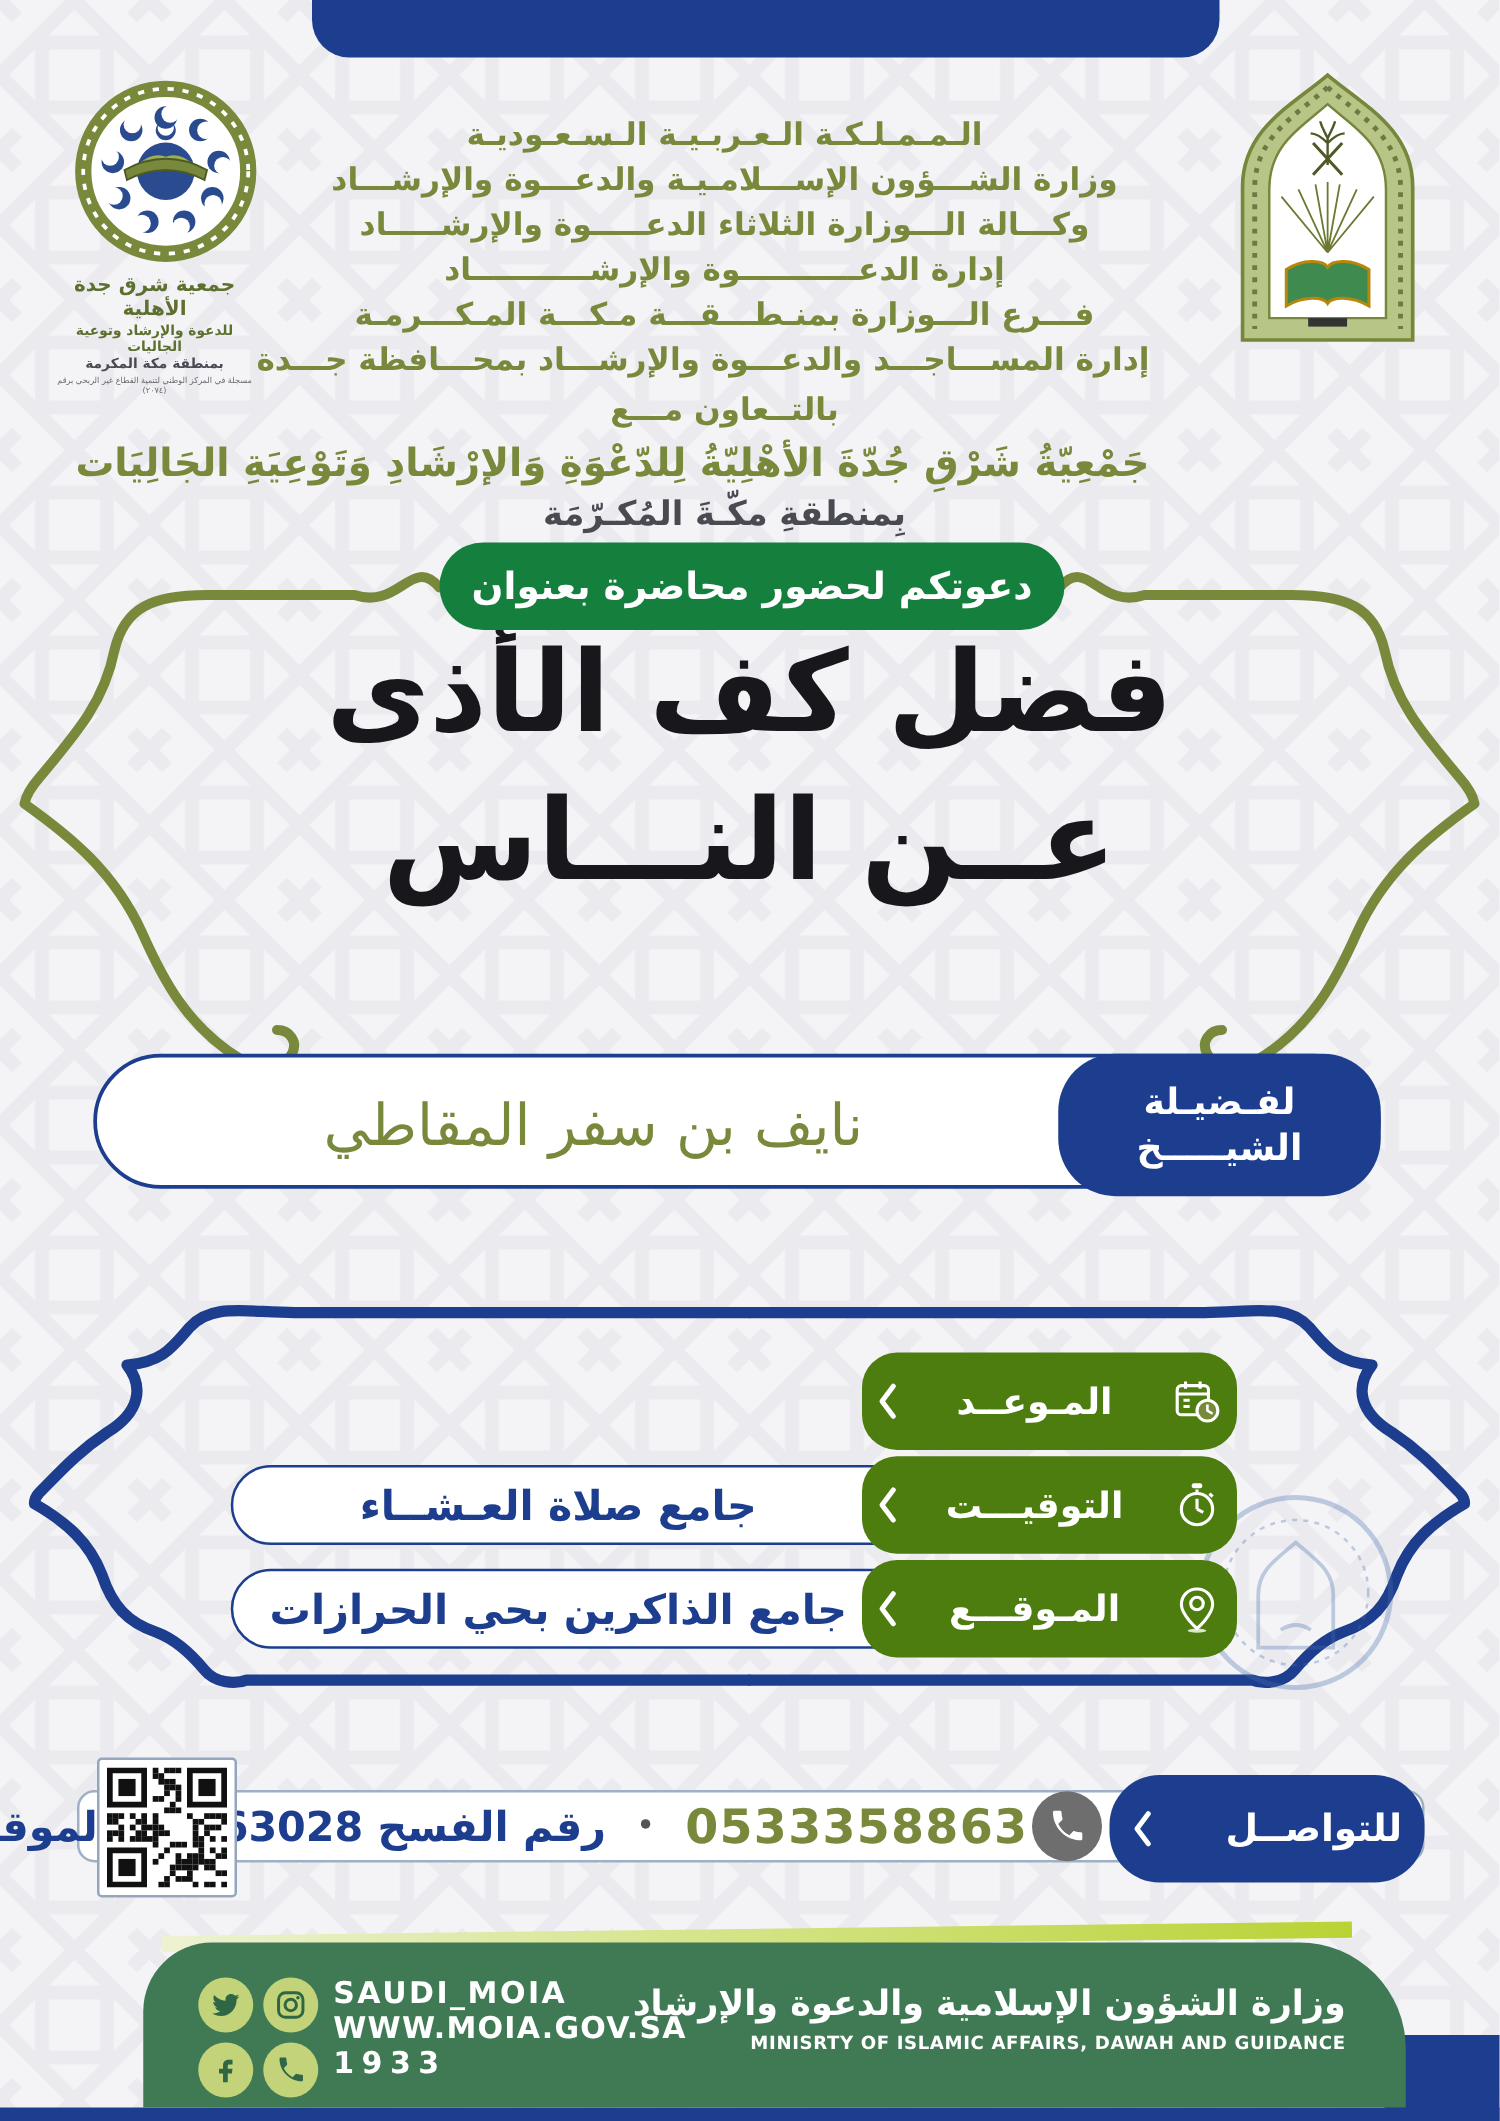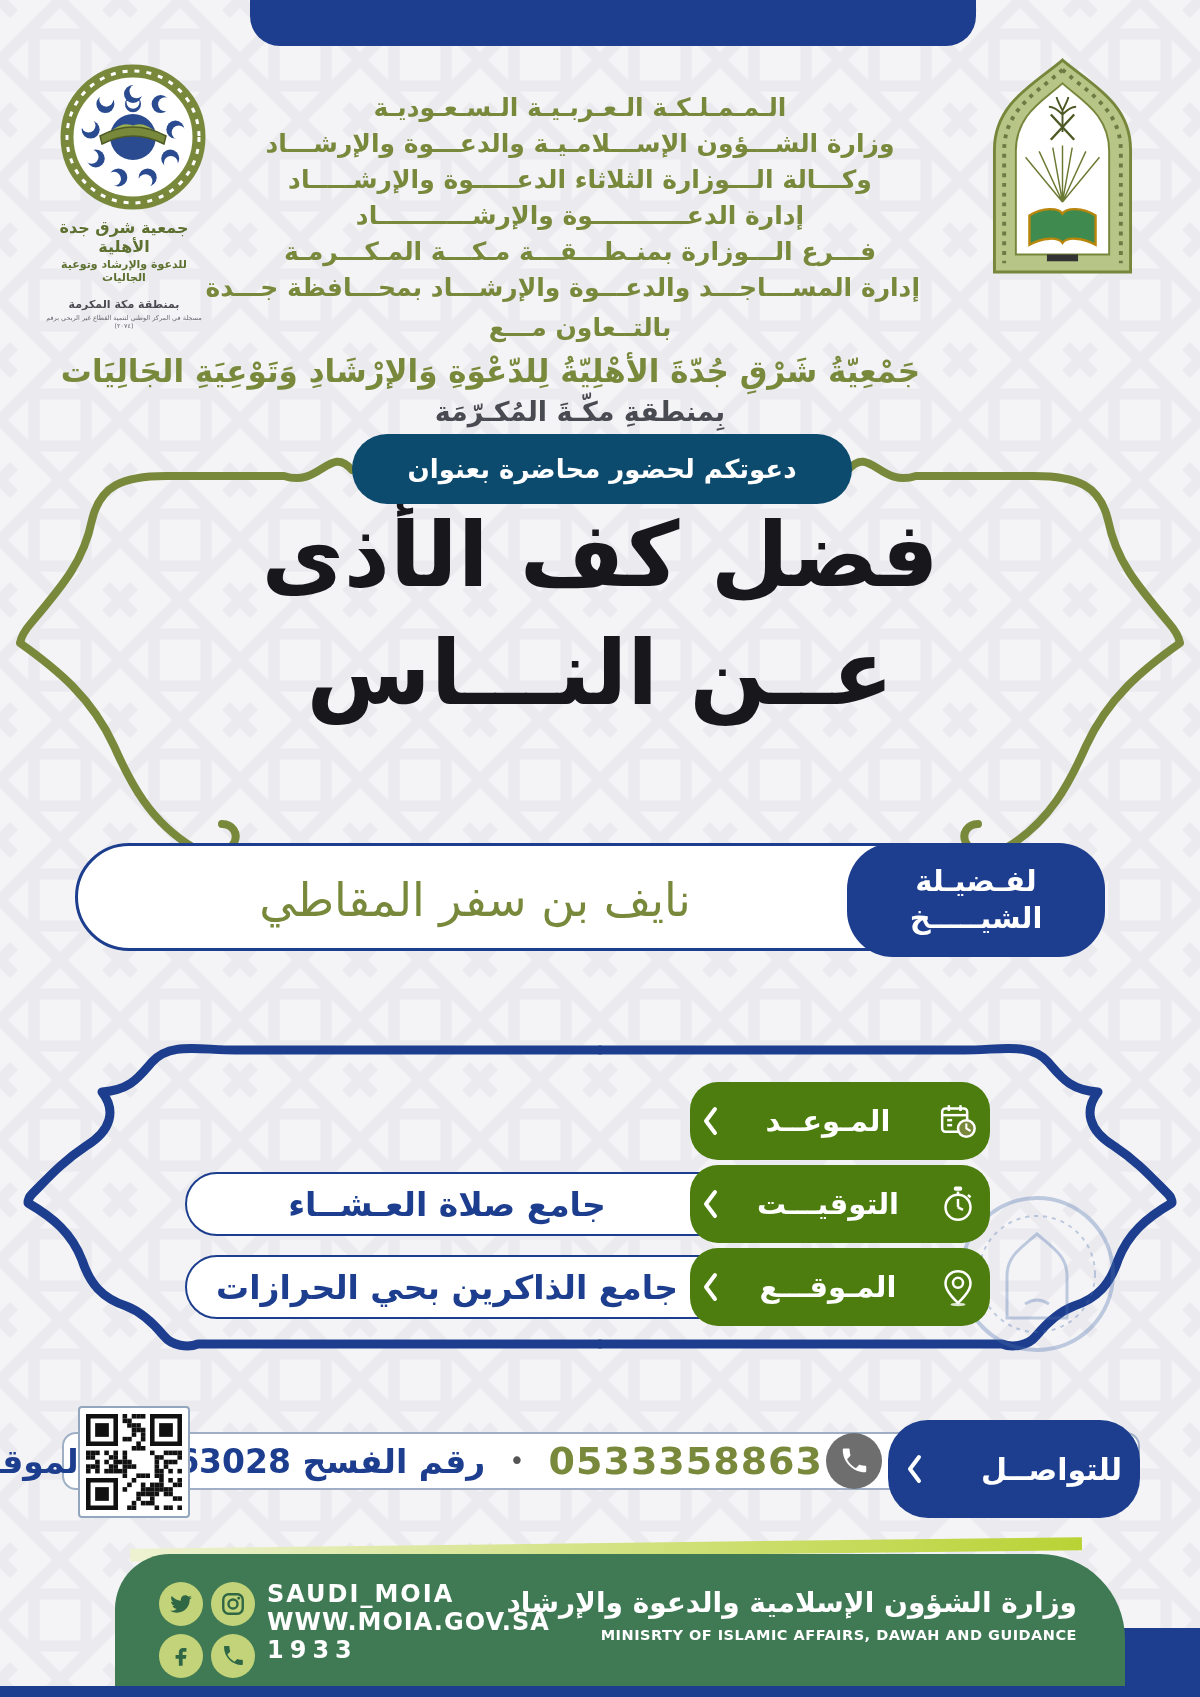--- a/index.html
+++ b/index.html
@@ -18,29 +18,29 @@
   .header-block{left:240px;top:90px;width:680px;text-align:center;z-index:3;}
   .header-line{color:#78893c;font-weight:bold;font-size:25px;line-height:36px;white-space:nowrap;}
   .coop-line{color:#78893c;font-weight:bold;font-size:25px;line-height:36px;margin-top:4px;}
   .society-callig{color:#78893c;font-weight:bold;font-size:31px;line-height:46px;margin-top:2px;white-space:nowrap;}
   .region-callig{color:#4a4a52;font-weight:bold;font-size:27px;line-height:36px;}
 
   
   .society-logo{left:40px;top:62px;width:168px;z-index:3;text-align:center;}
   .society-logo .l1{color:#5d7030;font-weight:bold;font-size:16px;margin-top:6px;}
   .society-logo .l2{color:#5d7030;font-weight:bold;font-size:11px;margin-top:2px;}
-  .society-logo .l3{color:#4a4a52;font-weight:bold;font-size:11px;margin-top:14px;}
+  .society-logo .l3{color:#4a4a52;font-weight:bold;font-size:11px;margin-top:0;}
   .society-logo .l4{color:#6a6a72;font-size:6.5px;margin-top:3px;}
 
   
   .ministry-logo{left:auto;right:50px;top:52px;z-index:3;}
 
   
-  .invite-pill{left:352px;top:434px;width:500px;height:70px;background:#0c4a6e;border-radius:35px;
-    display:flex;align-items:center;justify-content:center;color:#fff;font-weight:bold;font-size:26px;z-index:5;}
+  .invite-pill{left:352px;top:434px;width:500px;height:70px;background:#15803d;border-radius:35px;
+    display:flex;align-items:center;justify-content:center;color:#fff;font-weight:bold;font-size:30px;z-index:5;}
 
   
   .green-frame{left:0;top:430px;z-index:2;}
   .blue-frame{left:0;top:1032px;z-index:2;}
 
   
   .title-line{left:0;width:1200px;text-align:center;color:#17171c;font-weight:900;font-size:90px;line-height:110px;z-index:4;letter-spacing:-1px;}
   .t1{top:500px;} .t2{top:618px;}
 
   
@@ -63,21 +63,21 @@
 
   
   .stamp{left:auto;right:80px;top:1192px;opacity:.32;z-index:3;}
 
   
   .contact-capsule{left:62px;top:1432px;width:1078px;height:58px;background:#fff;border:2px solid #9fb0c6;border-radius:14px;z-index:4;
     display:flex;align-items:center;gap:24px;padding-right:315px;}
   .contact-phone{color:#78893c;font-weight:900;font-size:38px;letter-spacing:1px;direction:ltr;}
   .contact-sep{color:#555;font-size:26px;}
   .contact-permit,.contact-site{color:#1d3e8e;font-weight:900;font-size:33px;white-space:nowrap;}
-  .contact-pill{left:auto;right:60px;top:1420px;width:252px;height:98px;background:#1d3e8e;border-radius:40px;z-index:6;
+  .contact-pill{left:auto;right:60px;top:1420px;width:252px;height:86px;background:#1d3e8e;border-radius:40px;z-index:6;
     display:flex;align-items:center;justify-content:space-between;padding:0 18px;color:#fff;font-weight:bold;font-size:30px;}
   .phone-circle{left:auto;right:318px;top:1433px;width:56px;height:56px;border-radius:50%;background:#6e6e6e;z-index:6;
     display:flex;align-items:center;justify-content:center;}
 
   
   .qr-box{left:78px;top:1406px;width:112px;height:112px;background:#fff;border:2px solid #93a6bd;border-radius:4px;z-index:7;
     display:flex;align-items:center;justify-content:center;}
 
   
   .blue-corner{left:auto;right:0;top:1628px;width:92px;height:69px;background:#1d3e8e;z-index:1;}

